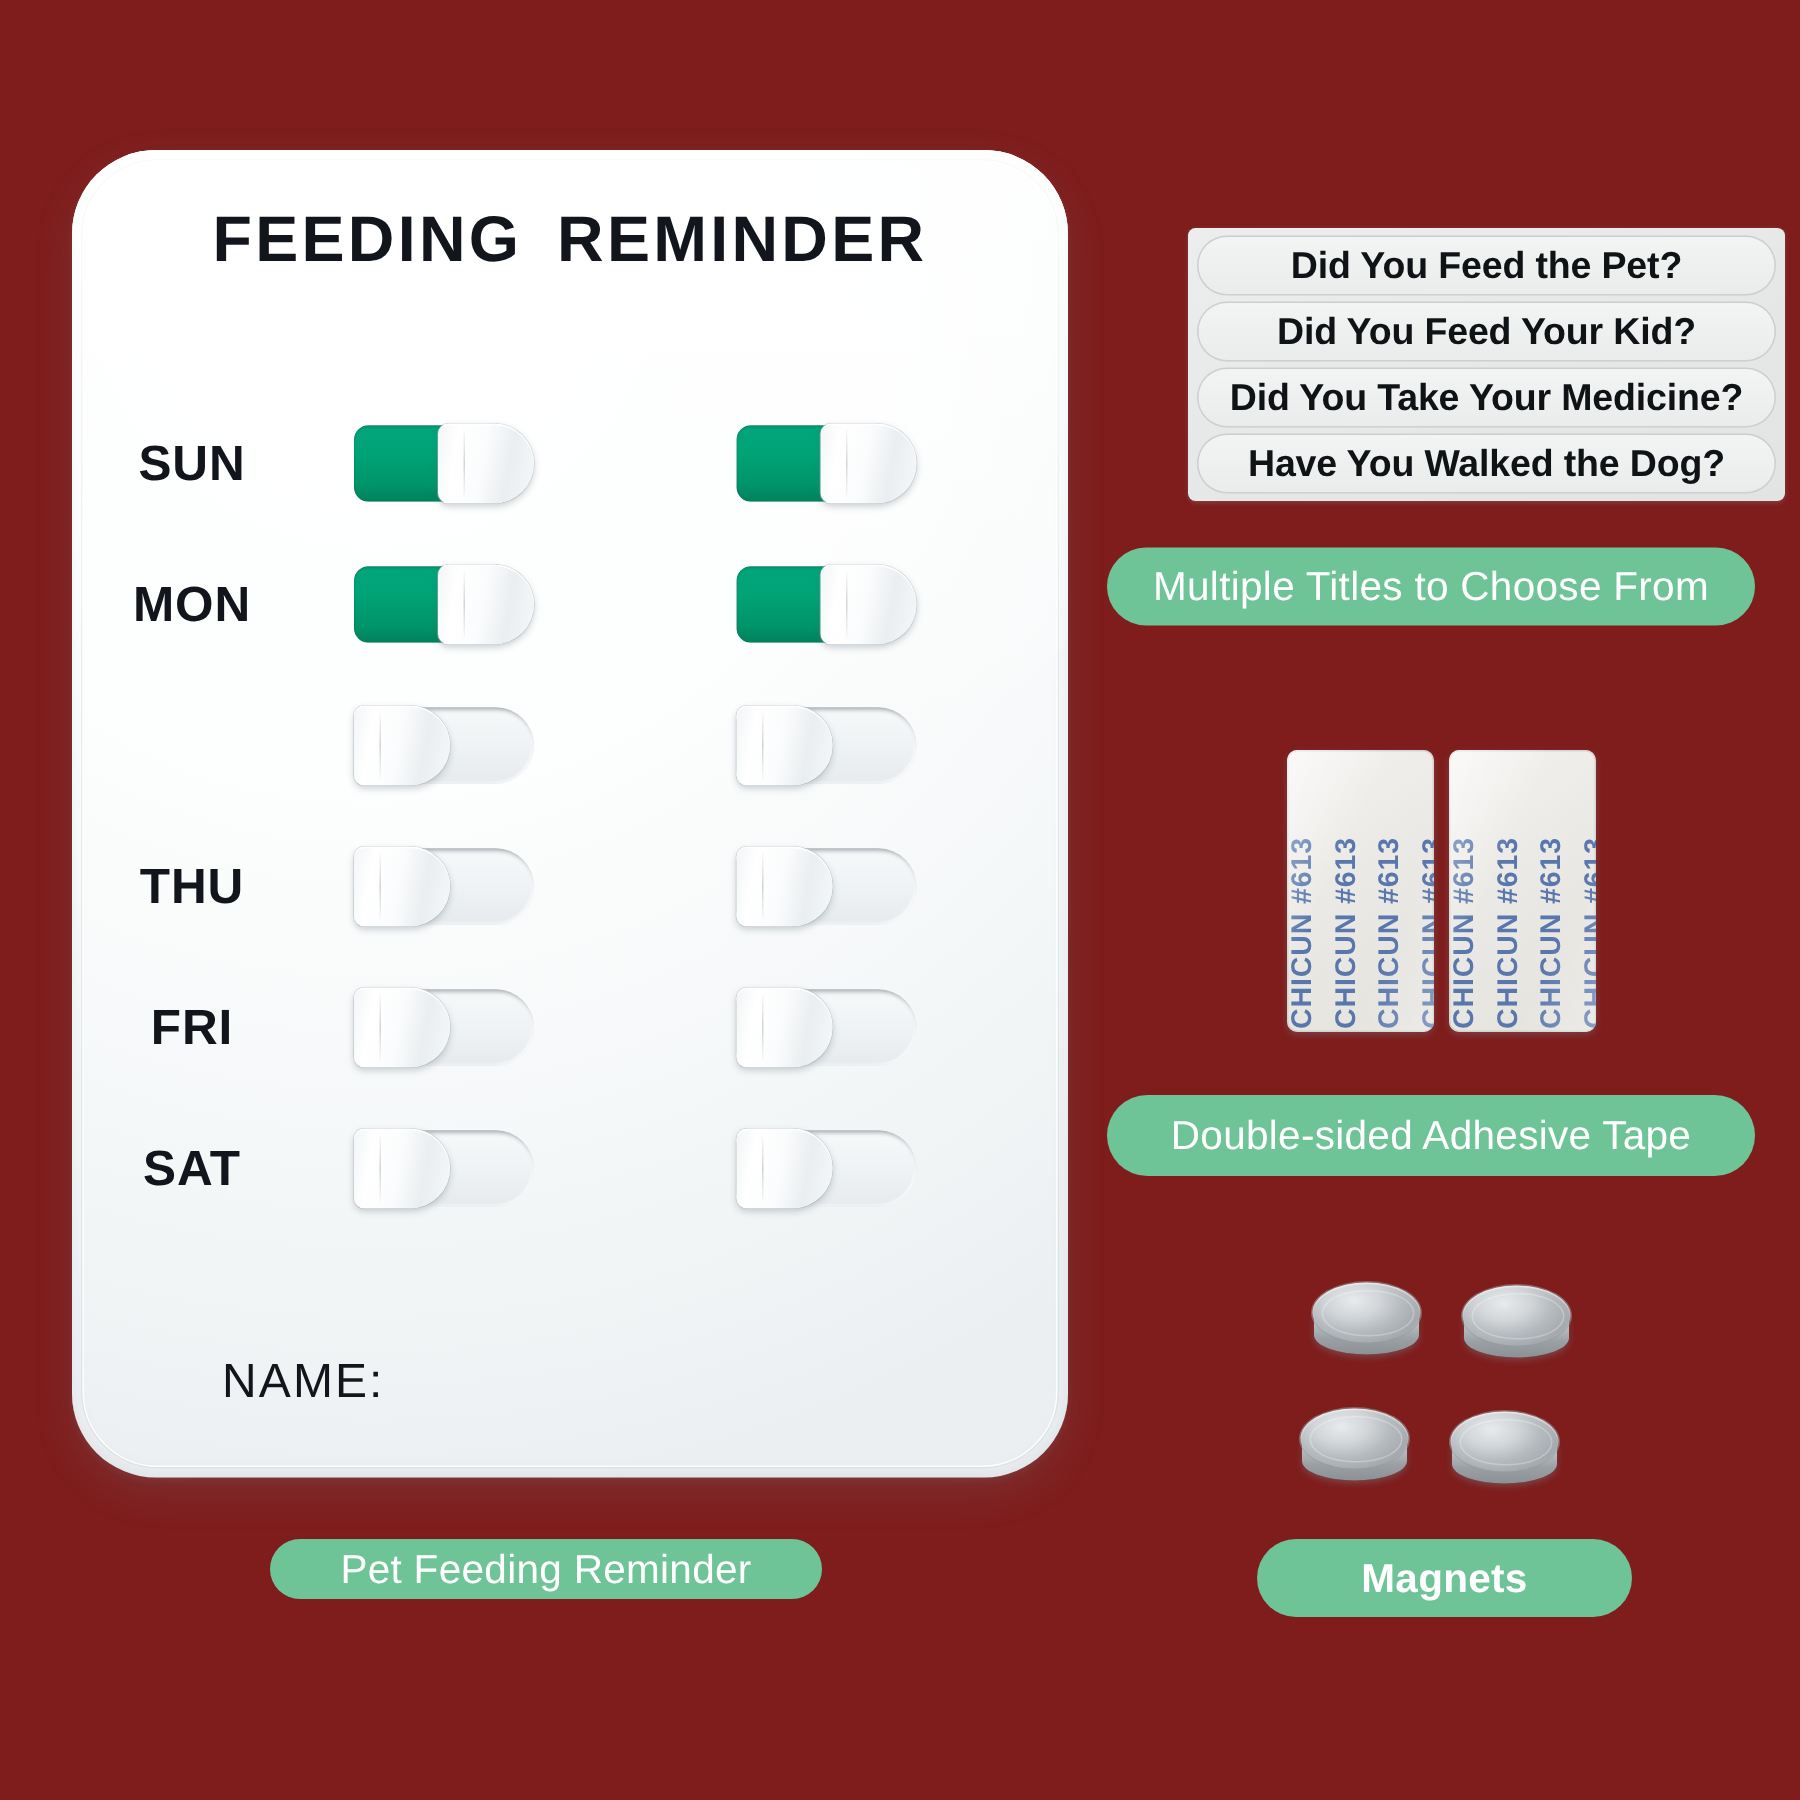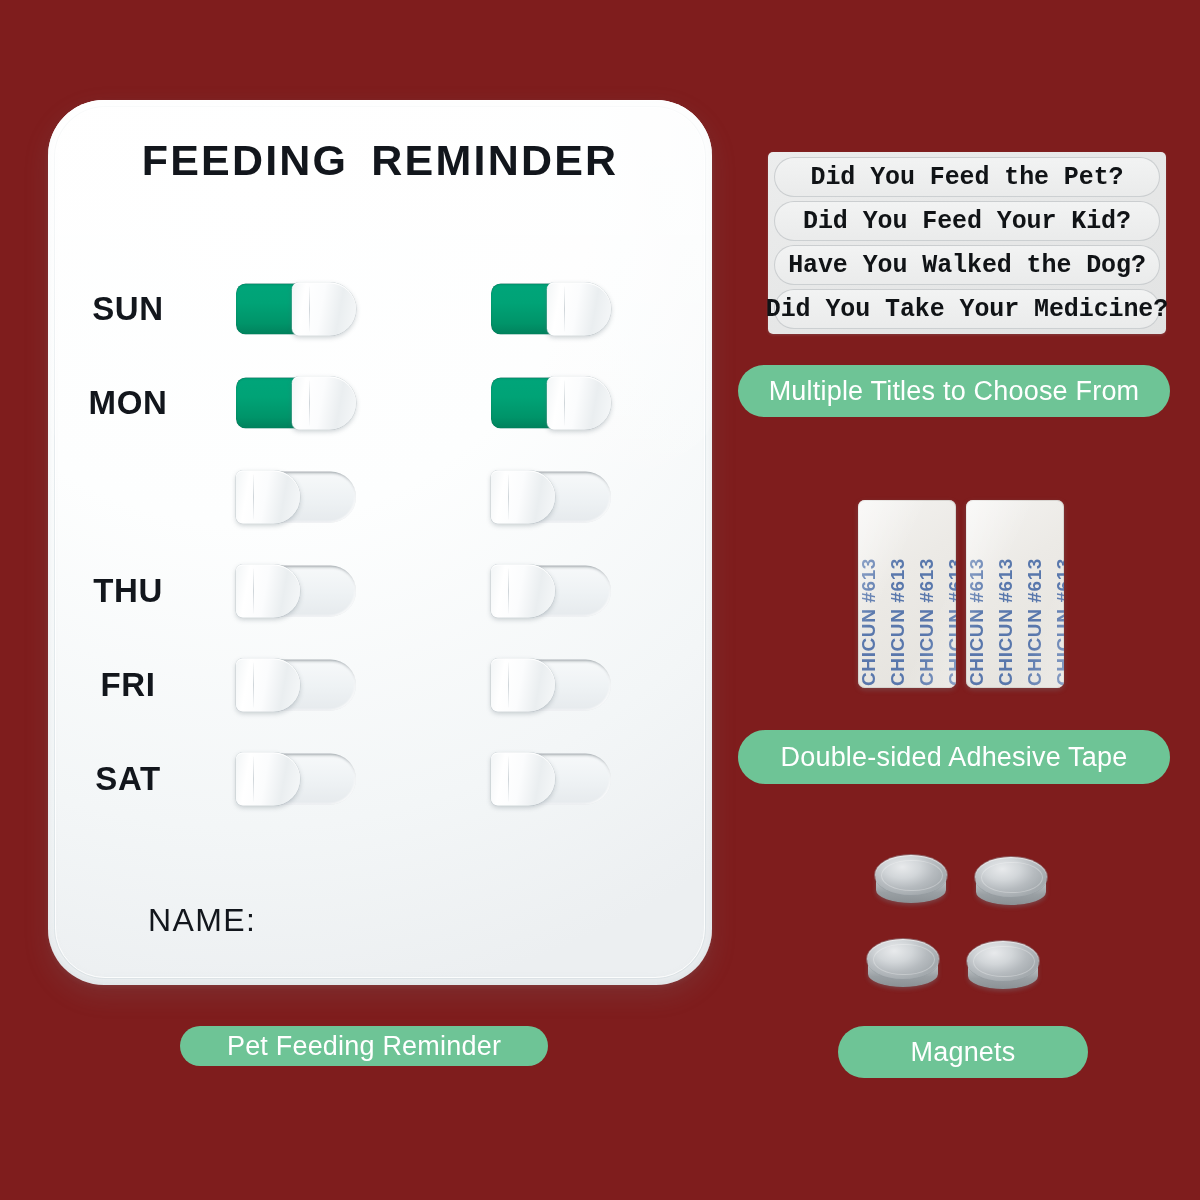--- a/index.html
+++ b/index.html
@@ -183,37 +183,36 @@
     background: #6ec496;
     color: #ffffff;
     font-size: 27px;
     font-weight: 400;
     letter-spacing: 0.2px;
     white-space: nowrap;
   }
   .pill-board   { left: 180px; top: 1026px; width: 368px; height: 40px; }
   .pill-titles  { left: 738px; top: 365px;  width: 432px; height: 52px; }
   .pill-tape    { left: 738px; top: 730px;  width: 432px; height: 54px; }
-  .pill-magnets { left: 838px; top: 1026px; width: 250px; height: 52px; }
+  .pill-magnets { left: 838px; top: 1026px; width: 250px; height: 52px; font-weight: bold; }
 
   
   .sticker-sheet {
     position: absolute;
-    left: 768px;
+    left: 792px;
     top: 152px;
     width: 398px;
     height: 182px;
     background: linear-gradient(160deg, #eceded 0%, #e7e8e8 45%, #e2e3e3 100%);
     border-radius: 5px;
     padding: 5px 6px;
     display: flex;
     flex-direction: column;
     justify-content: space-between;
     box-shadow: 0 1px 3px rgba(150,158,164,0.25);
-    font-family: Liberation Mono, monospace;
   }
   .sticker {
     position: relative;
     height: 40px;
     border-radius: 20px;
     border: 1px solid rgba(198,201,203,0.85);
     background: linear-gradient(180deg, #f2f3f3 0%, #eaebeb 100%);
     display: flex;
     align-items: center;
     justify-content: center;
@@ -434,22 +433,22 @@
     </div>
 
     <div class="name-line">NAME:</div>
   </div>
 
   <div class="pill pill-board">Pet Feeding Reminder</div>
 
   <div class="sticker-sheet">
     <div class="sticker">Did You Feed the Pet?</div>
     <div class="sticker">Did You Feed Your Kid?</div>
+    <div class="sticker">Did You Take Your Medicine?</div>
     <div class="sticker">Have You Walked the Dog?</div>
-    <div class="sticker">Did You Take Your Medicine?</div>
   </div>
 
   <div class="pill pill-titles">Multiple Titles to Choose From</div>
 
   <div class="tape-group">
     <div class="tape t1">
       <div class="tape-ink">
 
         <span>CHICUN  #613</span>
         <span>CHICUN  #613</span>

